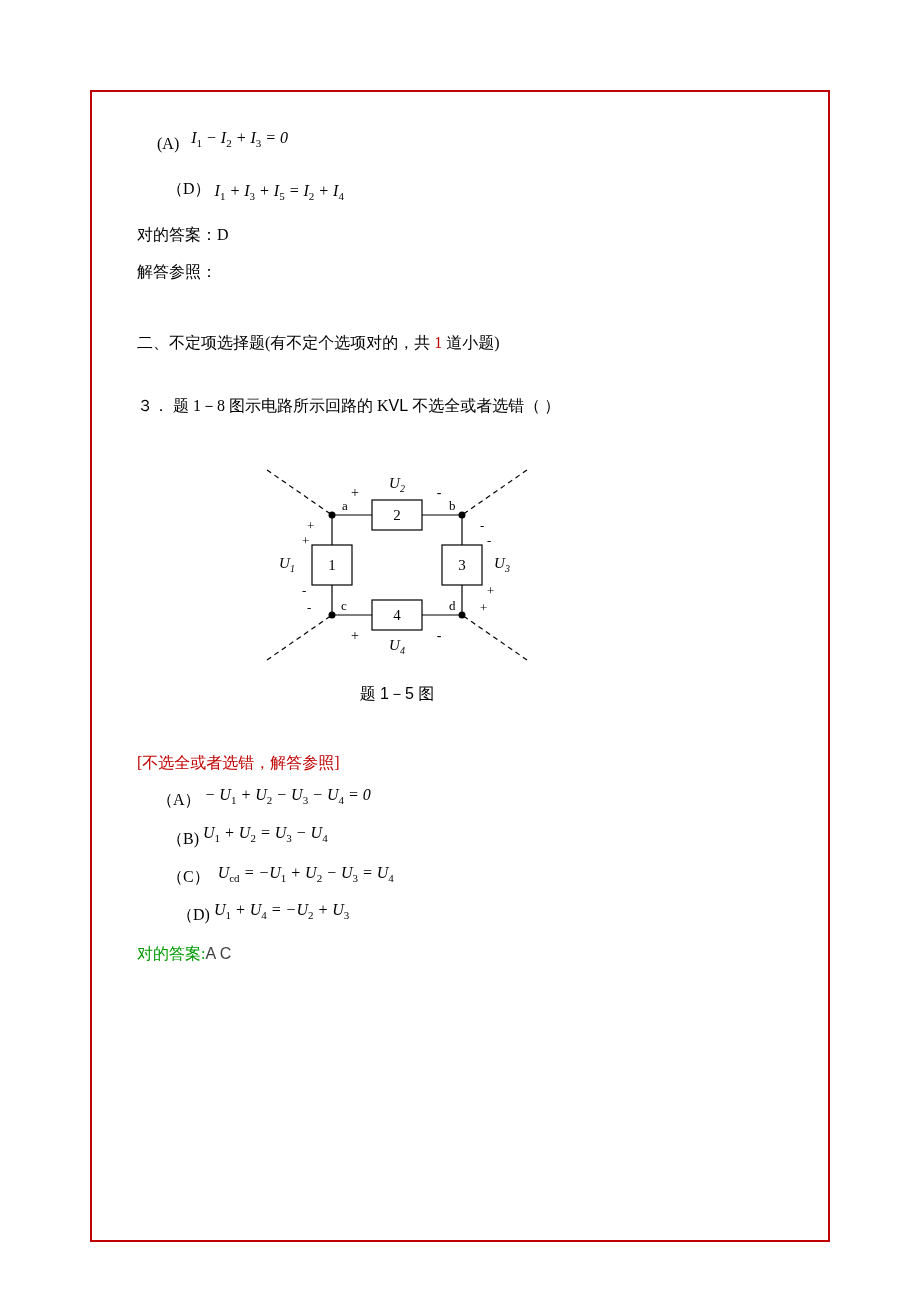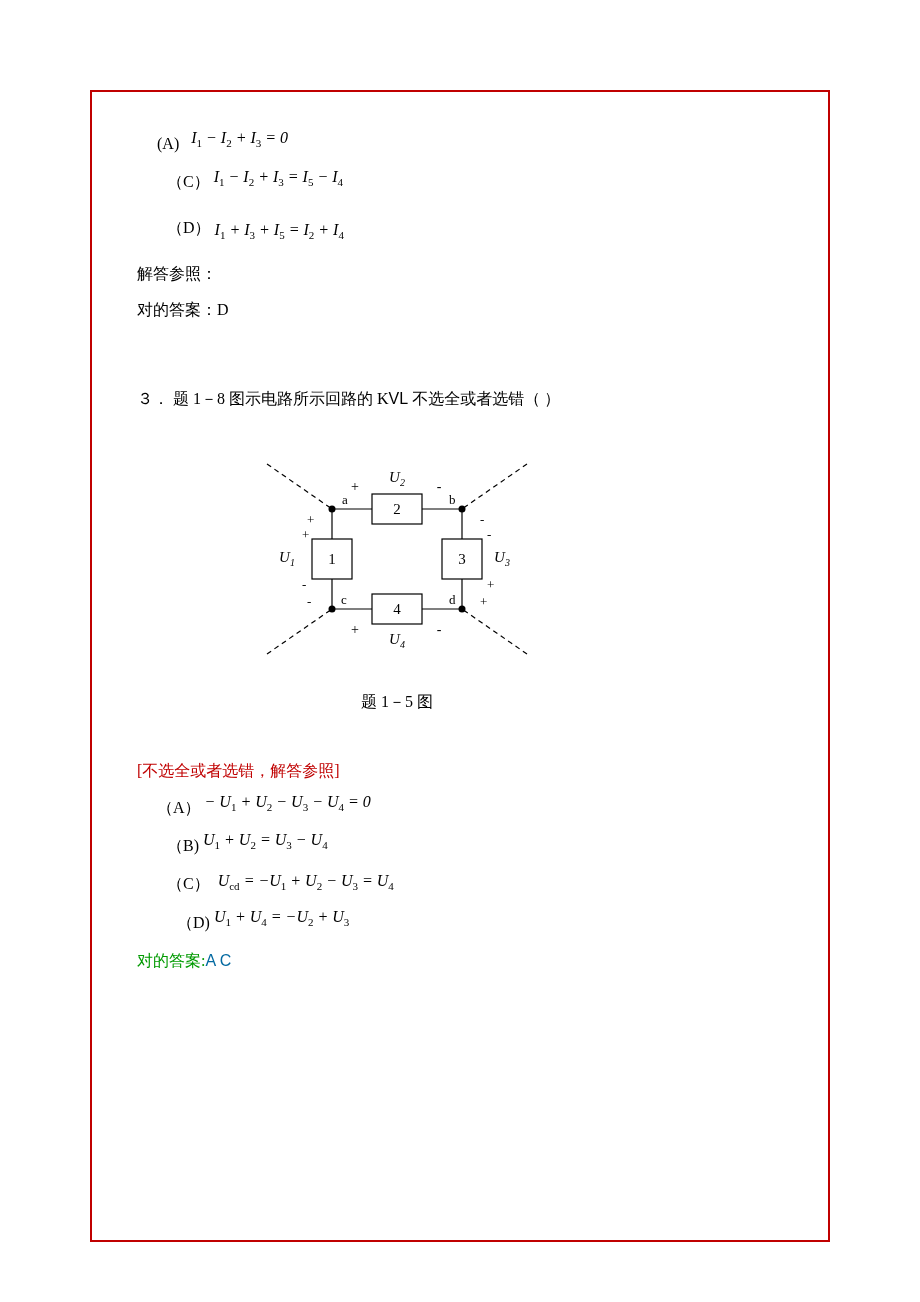--- a/index.html
+++ b/index.html
@@ -36,60 +36,57 @@
   .red { color: #c00000; }
   .green { color: #009a00; }
   .gap { height: 18px; }
   .biggap { height: 26px; }
   .figwrap {
     margin: 30px 0 10px 100px;
     width: 320px;
   }
   .caption {
     text-align: center;
-    font-family: Liberation Serif, serif;
-    margin-top: 18px;
+    font-family: Liberation Sans, sans-serif;
+    margin-top: 4px;
   }
   svg { display: block; }
   .arial { font-family: Arial, sans-serif; font-style: normal; }
   .eqline { display: inline-block; vertical-align: middle; }
 </style>
 </head>
 <body>
 
 <div class="page">
   <div class="frame">
 
     <div class="line indent1">
       <span>(A)</span>&nbsp;&nbsp;
       <span class="math eqline" style="position:relative; top:-6px;">
         <span>I</span><span class="sub">1</span> − <span>I</span><span class="sub">2</span> + <span>I</span><span class="sub">3</span> = 0
       </span>
     </div>
 
 
-    <div class="line indent2">
-      <span>（C）</span>
-      <span class="math eqline" style="position:relative; top:-6px;">
-        <span>I</span><span class="sub">1</span> − <span>I</span><span class="sub">2</span> + <span>I</span><span class="sub">3</span> = <span>I</span><span class="sub">5</span> − <span>I</span><span class="sub">4</span>
-      </span>
-    </div>
 
     <div class="line indent2">
       <span>（D）</span>
       <span class="math eqline" style="position:relative; top:-6px;margin-top:15px;">
         <span>I</span><span class="sub">1</span> + <span>I</span><span class="sub">3</span> + <span>I</span><span class="sub">5</span> = <span>I</span><span class="sub">2</span> + <span>I</span><span class="sub">4</span>
       </span>
     </div>
 
+    <div class="line">对的答案：D</div>
     <div class="line">解答参照：</div>
-    <div class="line">对的答案：D</div>
 
     <div class="biggap"></div>
 
+    <div class="line">
+      <span>二、不定项选择题(有不定个选项对的，共 </span><span class="red">1</span><span> 道小题)</span>
+    </div>
 
     <div class="gap"></div>
 
     <div class="line">
       <span>３．  题 1－8 图示电路所示回路的 K</span><span class="arial">VL</span><span> 不选全或者选错（             ）</span>
     </div>
 
     <div class="figwrap">
       <svg width="320" height="230" viewBox="0 0 320 230">
 
@@ -180,17 +177,17 @@
     </div>
 
     <div class="line indent3">
       <span>（D)</span>
       <span class="math eqline" style="position:relative; top:-6px;">
         <span>U</span><span class="sub">1</span> + <span>U</span><span class="sub">4</span> = −<span>U</span><span class="sub">2</span> + <span>U</span><span class="sub">3</span>
       </span>
     </div>
 
     <div class="line green">
-      <span>对的答案:</span><span class="arial" style="color:#0369a1;">A  C</span>
+      <span>对的答案:</span><span class="arial" style="color:#404040;">A  C</span>
     </div>
 
   </div>
 </div>
 
 </body></html>

